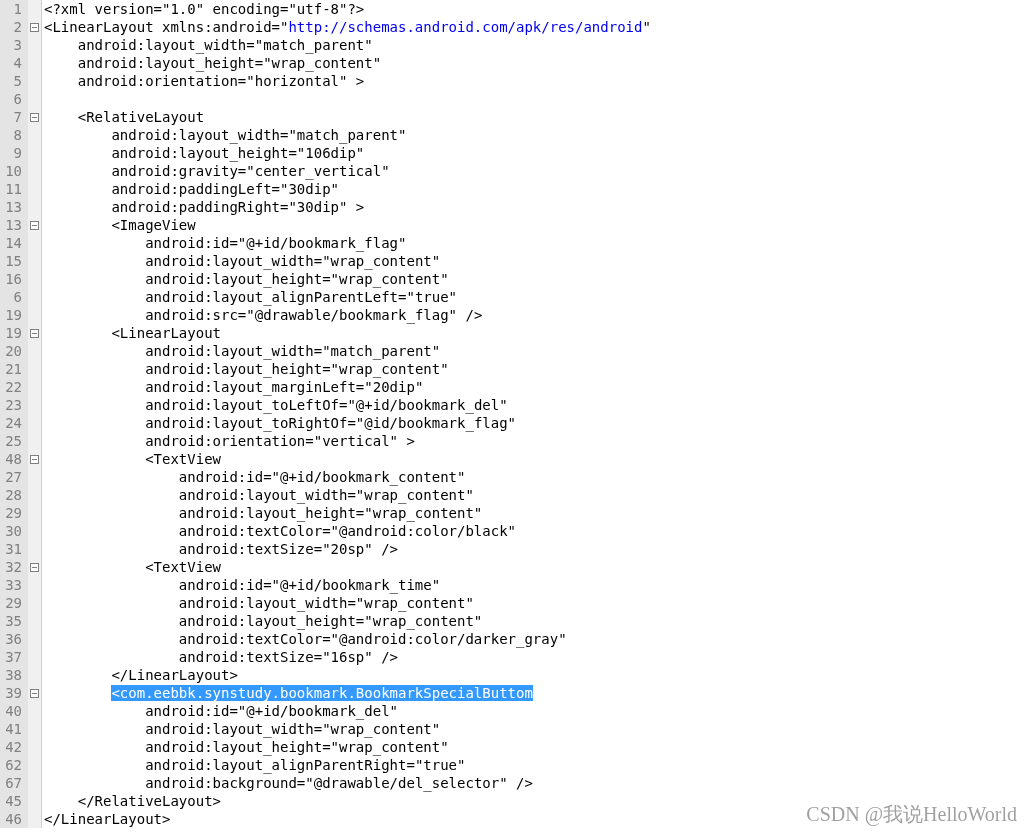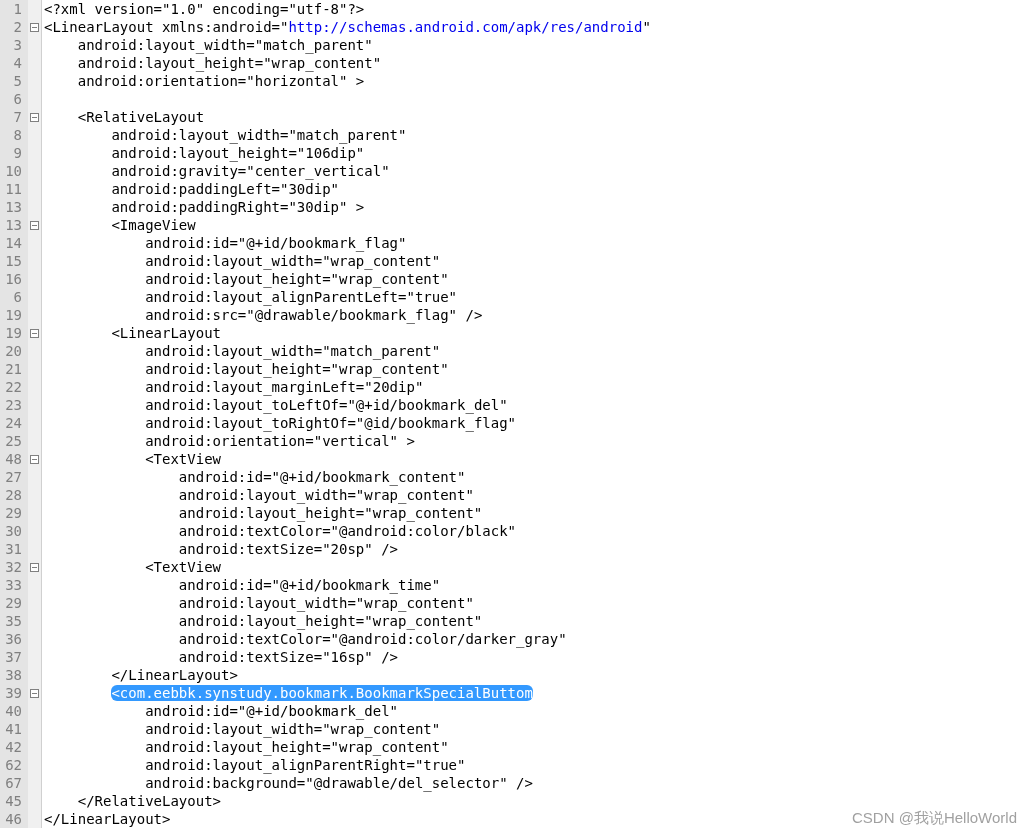--- a/index.html
+++ b/index.html
@@ -63,29 +63,28 @@
   .code .line {
     height: 18px;
     line-height: 18px;
     color: #000000;
   }
   .default { color: #000000; }
   .link { color: #0000ee; }
   .sel {
     background: #3399ff;
     color: #ffffff;
-    border-radius: 6px;
   }
   .watermark {
     position: absolute;
     right: 12px;
     bottom: 10px;
     color: rgba(120,120,120,0.7);
-    font-family: Liberation Sans, sans-serif;
-    font-size: 15px;
+    font-family: Liberation Serif, serif;
+    font-size: 20px;
     pointer-events: none;
   }
 </style>
 </head>
 <body>
 
 <div class="editor">
   <div class="gutter" id="gutter">
       <div class="ln">1</div>
       <div class="ln">2</div>

